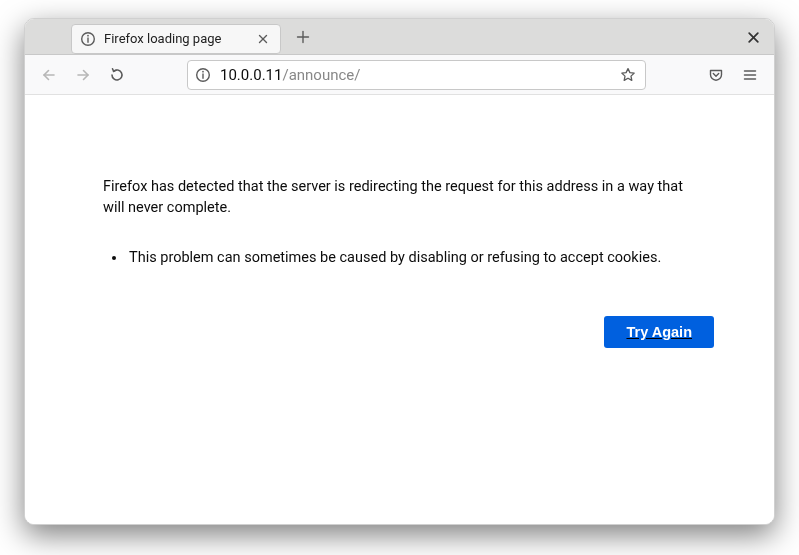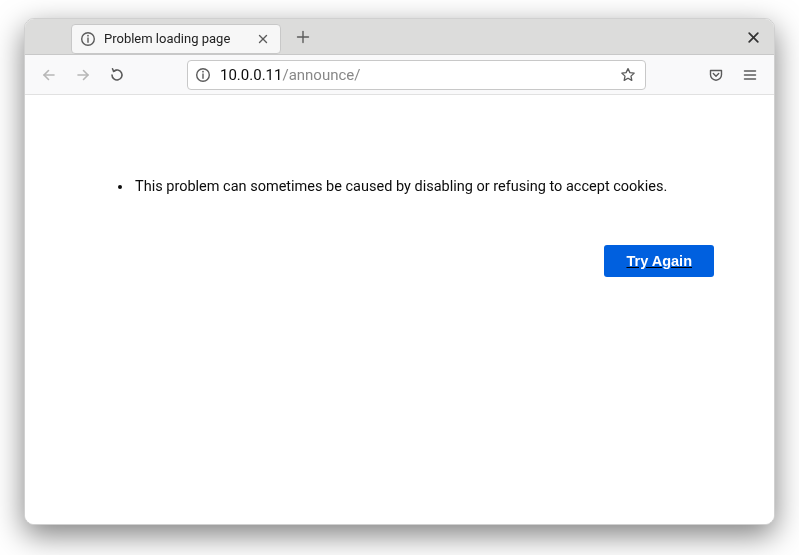--- a/index.html
+++ b/index.html
@@ -154,21 +154,21 @@
       letter-spacing: -0.2px;
     }
     .err-desc {
       font-size: 14.5px;
       color:#0c0c0c;
       line-height: 1.42;
       margin-bottom: 30px;
       max-width: 600px;
     }
     .err-list {
-      margin-left: 30px;
+      margin-left: 24px;
       font-size: 14.5px;
       color:#0c0c0c;
       line-height: 1.4;
       margin-bottom: 48px;
     }
     .err-list li { padding-left: 2px; }
     .action-row {
       display:flex;
       justify-content:flex-end;
       padding-right: 0px;
@@ -193,21 +193,21 @@
 
   <div class="tabstrip">
     <div class="tab">
       <span>
         <svg width="16" height="16" viewBox="0 0 16 16" fill="none" stroke="#5b5b5b" stroke-width="1.4">
           <circle cx="8" cy="8" r="6.3"></circle>
           <line x1="8" y1="7" x2="8" y2="11.2" stroke-linecap="round"></line>
           <circle cx="8" cy="4.7" r="0.85" fill="#5b5b5b" stroke="none"></circle>
         </svg>
       </span>
-      <span class="tab-title">Problem loading page</span>
+      <span class="tab-title">Firefox loading page</span>
       <span class="tab-close">
         <svg width="12" height="12" viewBox="0 0 12 12" stroke="#5b5b5b" stroke-width="1.4" stroke-linecap="round">
           <line x1="2.5" y1="2.5" x2="9.5" y2="9.5"></line>
           <line x1="9.5" y1="2.5" x2="2.5" y2="9.5"></line>
         </svg>
       </span>
     </div>
     <div class="newtab">
       <svg width="14" height="14" viewBox="0 0 14 14" stroke="#5b5b5b" stroke-width="1.4" stroke-linecap="round">
         <line x1="7" y1="1.5" x2="7" y2="12.5"></line>
@@ -271,20 +271,21 @@
         <svg width="16" height="16" viewBox="0 0 16 16" stroke="#5b5b5b" stroke-width="1.5" stroke-linecap="round">
           <line x1="2.5" y1="4" x2="13.5" y2="4"></line>
           <line x1="2.5" y1="8" x2="13.5" y2="8"></line>
           <line x1="2.5" y1="12" x2="13.5" y2="12"></line>
         </svg>
       </div>
     </div>
   </div>
 
   <div class="content">
+    <p class="err-desc">Firefox has detected that the server is redirecting the request for this address in a way that will never complete.</p>
     <ul class="err-list">
       <li>This problem can sometimes be caused by disabling or refusing to accept cookies.</li>
     </ul>
     <div class="action-row">
       <button class="try-again">Try Again</button>
     </div>
   </div>
 
 </div>
 

